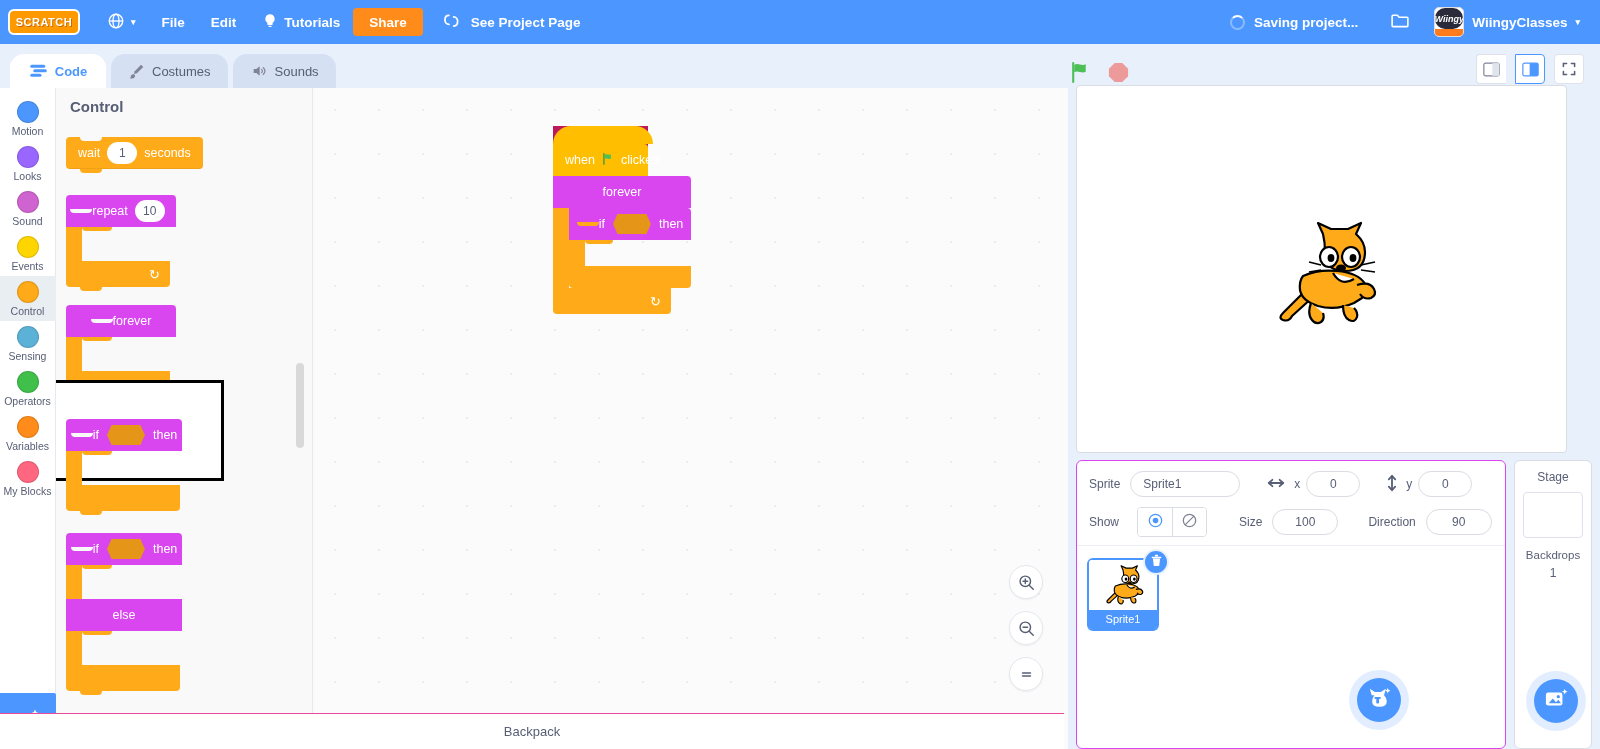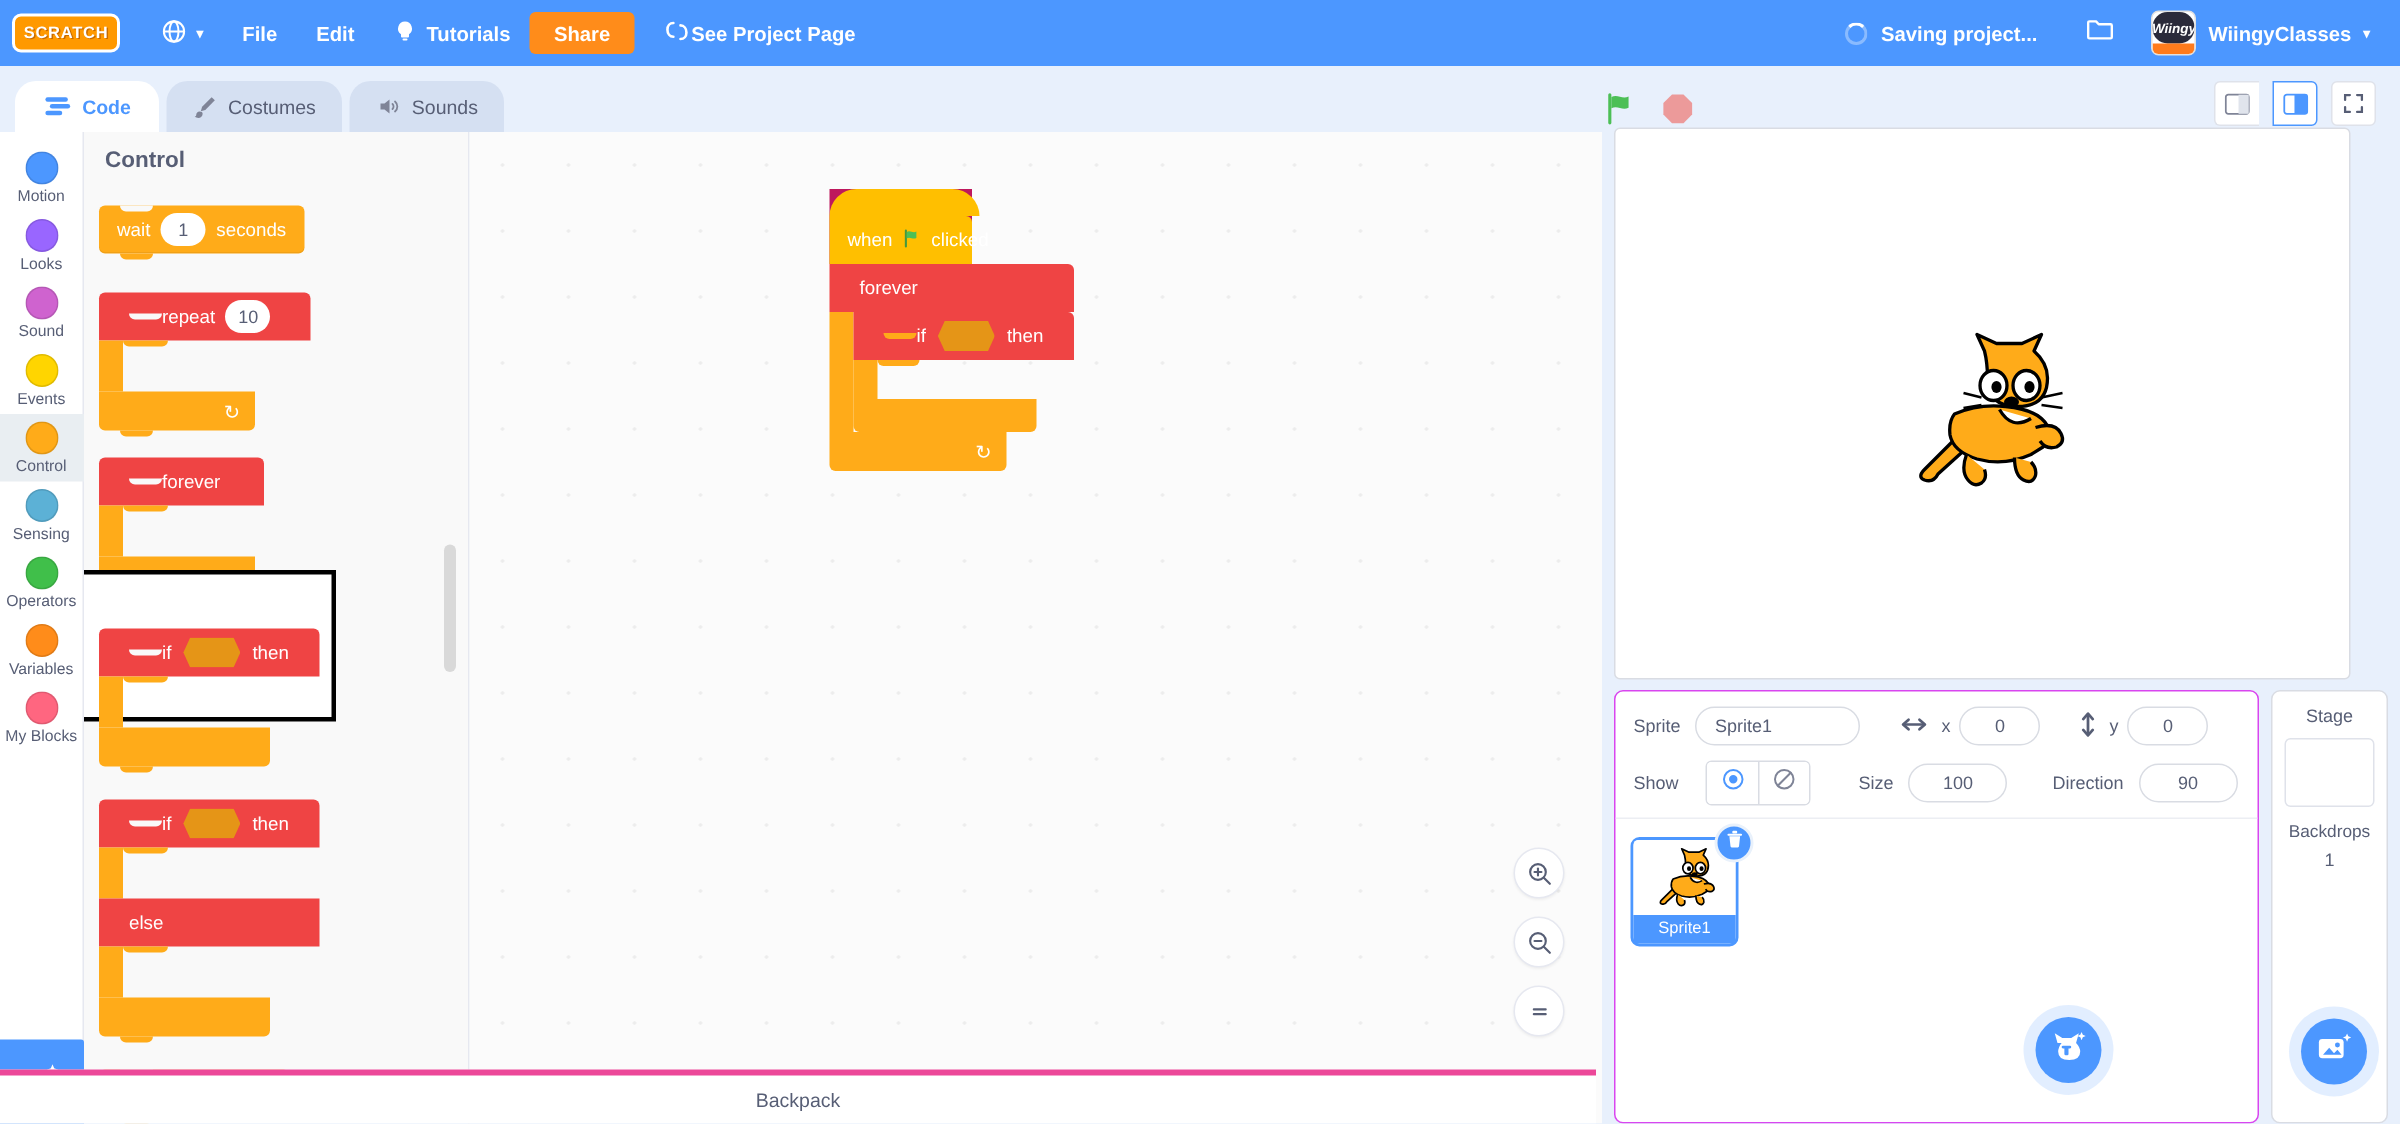--- a/index.html
+++ b/index.html
@@ -60,21 +60,21 @@
   .share-btn {
     background: #ff8c1a;
     color: #fff;
     font-size: 13.5px; font-weight: bold;
     border: none; border-radius: 4px;
     height: 28px; padding: 0 16px;
     cursor: pointer;
     margin-right: 14px;
   }
   .see-project {
-    display: flex; align-items: center; gap: 1px;
+    display: flex; align-items: center; gap: 11px;
     color: #fff; font-size: 13.5px; font-weight: bold;
     cursor: pointer;
     padding: 0 4px;
   }
   .mb-right {
     margin-left: auto;
     display: flex; align-items: center; gap: 0;
   }
   .saving-status {
     display: flex; align-items: center; gap: 9px;
@@ -262,25 +262,25 @@
   }
   .hex-slot {
     width: 38px; height: 20px;
     background: #e59517;
     margin: 0 8px;
     clip-path: polygon(12% 0, 88% 0, 100% 50%, 88% 100%, 12% 100%, 0 50%);
   }
   
   .cblock { position: relative; width: max-content; }
   .cb-top {
-    background: #ef4444; color: #fff;
+    background: #d946ef; color: #fff;
     height: 32px; border-radius: 4px 4px 0 0;
     display: flex; align-items: center;
-    padding: 0 20px; font-size: 12.5px;
-    position: relative; min-width: 110px;
+    padding: 0 4px; font-size: 12.5px;
+    position: relative; min-width: 110px; justify-content: center;
   }
   .cb-arm { width: 16px; background: #ffab19; height: 34px; position: relative; }
   .cb-arm::after {
     content:''; position: absolute; left: 16px; top: 0;
     width: 30px; height: 4px; background: #ffab19;
     border-radius: 0 0 6px 6px;
   }
   .cb-bot {
     background: #ffab19; height: 26px;
     border-radius: 0 0 4px 4px;
@@ -494,21 +494,21 @@
   }
   .fab.sprite-fab { right: 104px; bottom: 26px; }
   .fab.backdrop-fab { right: 14px; bottom: 26px; }
 
   
   .backpack {
     position: absolute;
     left: 0; bottom: 0;
     width: 1064px; height: 36px;
     background: #fff;
-    border-top: 4px solid #ec4899;
+    border-top: 1px solid #ec4899;
     display: flex; align-items: center; justify-content: center;
     font-size: 13px; color: #575e75;
     cursor: pointer;
   }
 </style>
 </head>
 <body>
 
 <div class="menubar">
   <div class="scratch-logo">SCRATCH</div>

